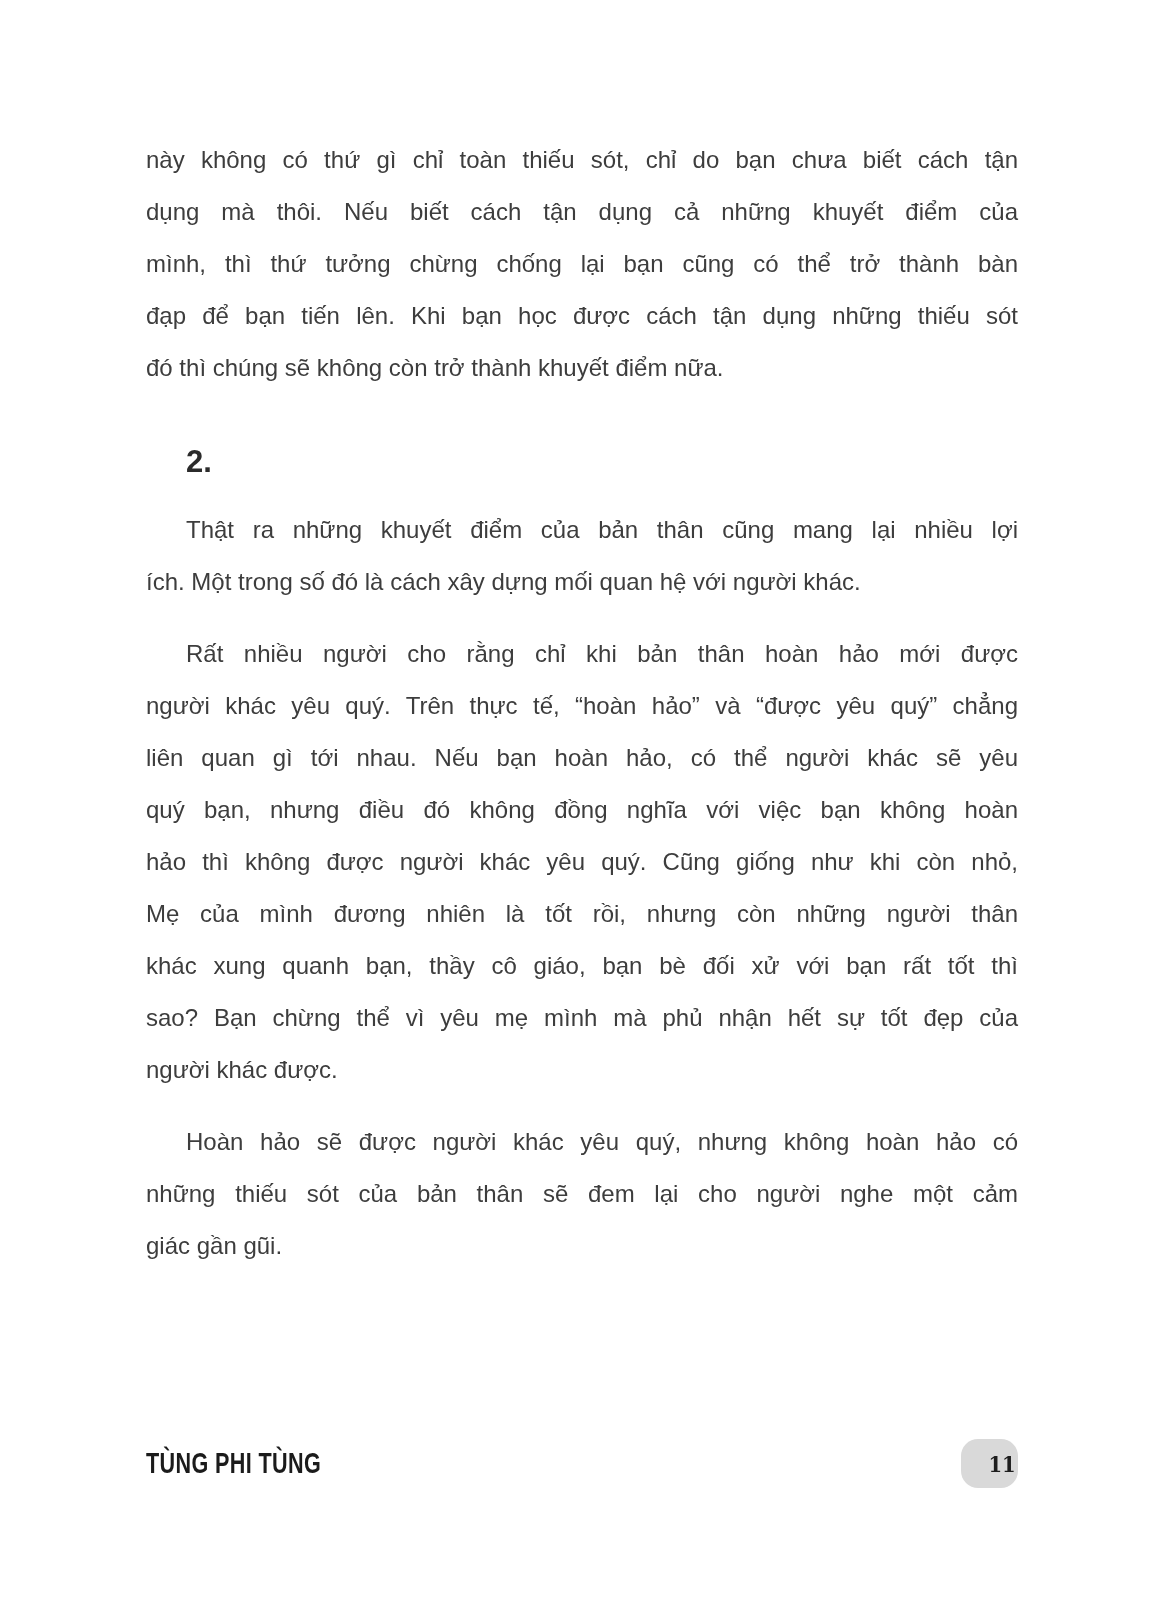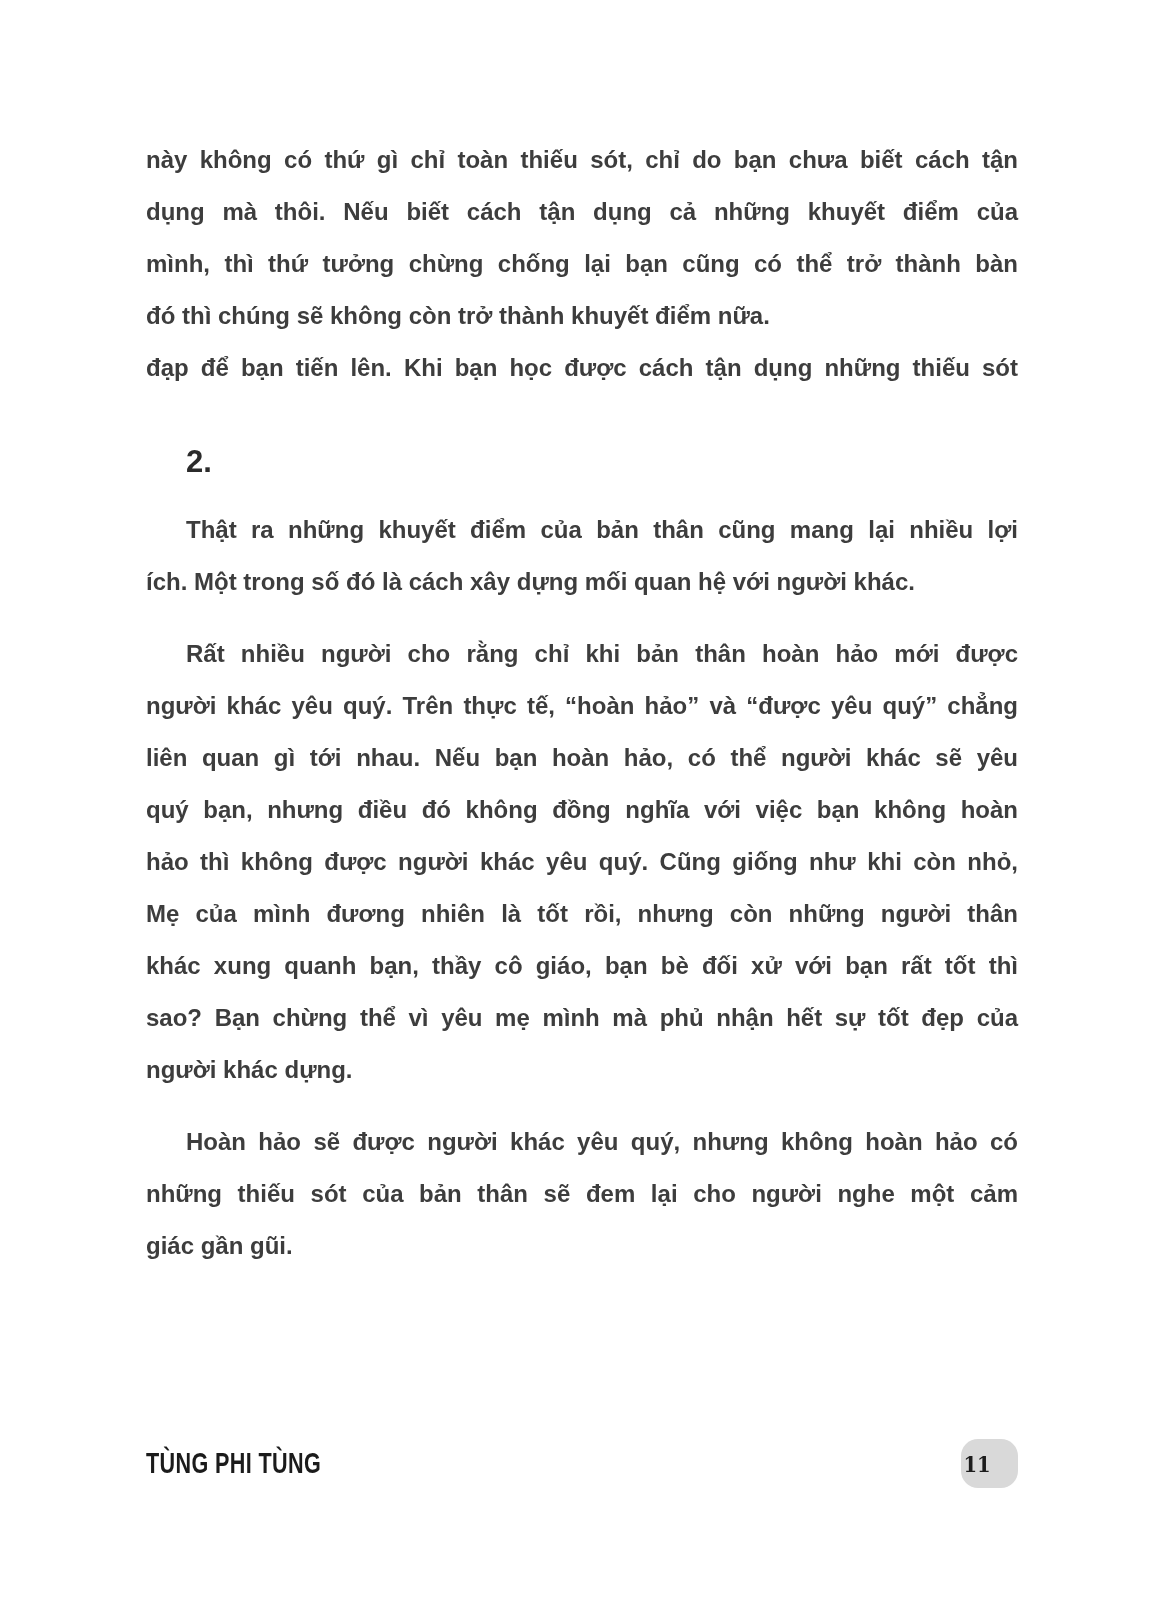--- a/index.html
+++ b/index.html
@@ -13,21 +13,21 @@
   }
   .text-block {
     position: absolute;
     left: 146px;
     top: 134px;
     width: 872px;
     color: var(--text-color, #3d3d3d);
     font-size: 24px;
     line-height: 52px;
   }
-  .paragraph { margin: 0 0 20px 0; font-weight: bold; }
+  .paragraph { margin: 0 0 20px 0; }
   .line {
     text-align: justify;
     text-align-last: justify;
     -moz-text-align-last: justify;
   }
   .line.last { text-align-last: left; -moz-text-align-last: left; }
   .line.indent { padding-left: 40px; }
   .section-heading {
     font-weight: bold;
     font-size: 31px;
@@ -55,58 +55,58 @@
     transform: scaleX(0.72);
     transform-origin: left center;
   }
   .page-badge {
     width: 57px;
     height: 49px;
     border-radius: 17px;
     background: var(--badge-bg, #d9d9d9);
     display: flex;
     align-items: center;
-    justify-content: flex-start;
+    justify-content: flex-end;
     flex: 0 0 auto;
   }
   .page-badge .num {
     font-family: "DejaVu Serif", serif;
     font-weight: bold;
     font-size: 23px;
     color: #1d1d1d;
     transform: scaleX(0.85);
     line-height: 1;
   }
 </style>
 </head>
 <body style="--text-color: #3d3d3d; --heading-color: #2b2b2b; --badge-bg: #d9d9d9; background: rgb(255, 255, 255);">
 
 <div class="text-block">
     <div class="paragraph">
       <div class="line">này không có thứ gì chỉ toàn thiếu sót, chỉ do bạn chưa biết cách tận</div>
       <div class="line">dụng mà thôi. Nếu biết cách tận dụng cả những khuyết điểm của</div>
       <div class="line">mình, thì thứ tưởng chừng chống lại bạn cũng có thể trở thành bàn</div>
+      <div class="line">đạp để bạn tiến lên. Khi bạn học được cách tận dụng những thiếu sót</div>
       <div class="line last">đó thì chúng sẽ không còn trở thành khuyết điểm nữa.</div>
-      <div class="line">đạp để bạn tiến lên. Khi bạn học được cách tận dụng những thiếu sót</div>
     </div>
     <div class="section-heading">2.</div>
     <div class="paragraph">
       <div class="line indent">Thật ra những khuyết điểm của bản thân cũng mang lại nhiều lợi</div>
       <div class="line last">ích. Một trong số đó là cách xây dựng mối quan hệ với người khác.</div>
     </div>
     <div class="paragraph">
       <div class="line indent">Rất nhiều người cho rằng chỉ khi bản thân hoàn hảo mới được</div>
       <div class="line">người khác yêu quý. Trên thực tế, “hoàn hảo” và “được yêu quý” chẳng</div>
       <div class="line">liên quan gì tới nhau. Nếu bạn hoàn hảo, có thể người khác sẽ yêu</div>
       <div class="line">quý bạn, nhưng điều đó không đồng nghĩa với việc bạn không hoàn</div>
       <div class="line">hảo thì không được người khác yêu quý. Cũng giống như khi còn nhỏ,</div>
       <div class="line">Mẹ của mình đương nhiên là tốt rồi, nhưng còn những người thân</div>
       <div class="line">khác xung quanh bạn, thầy cô giáo, bạn bè đối xử với bạn rất tốt thì</div>
       <div class="line">sao? Bạn chừng thể vì yêu mẹ mình mà phủ nhận hết sự tốt đẹp của</div>
-      <div class="line last">người khác dựng.</div>
+      <div class="line last">người khác được.</div>
     </div>
     <div class="paragraph">
       <div class="line indent">Hoàn hảo sẽ được người khác yêu quý, nhưng không hoàn hảo có</div>
       <div class="line">những thiếu sót của bản thân sẽ đem lại cho người nghe một cảm</div>
       <div class="line last">giác gần gũi.</div>
     </div>
   </div>
 
 <div class="page-footer">
   <div class="author">TÙNG PHI TÙNG</div>

